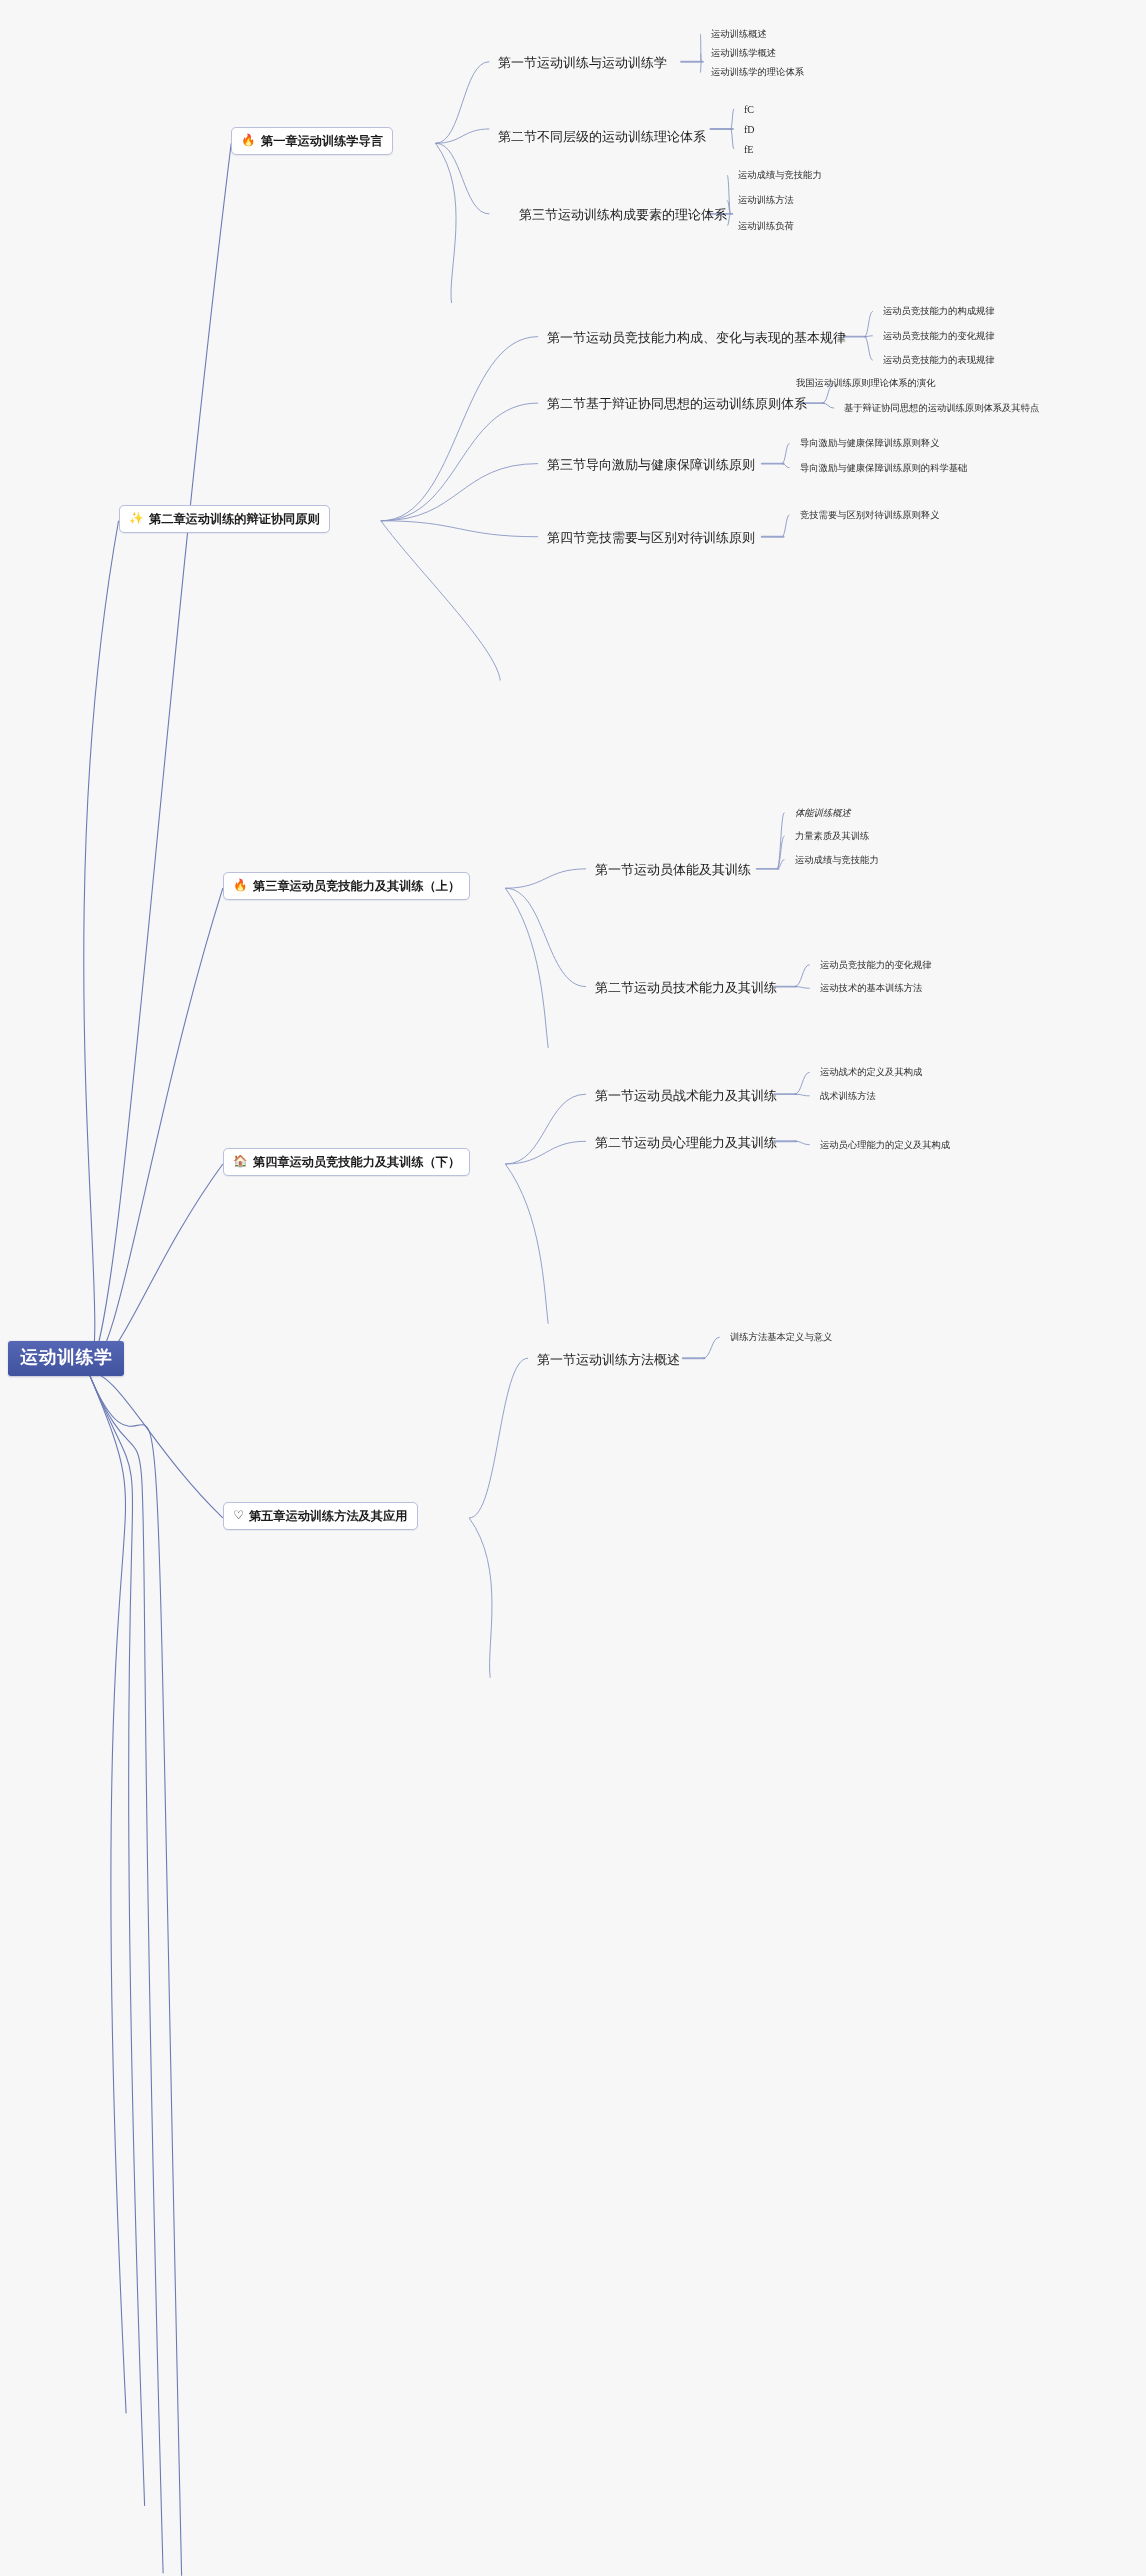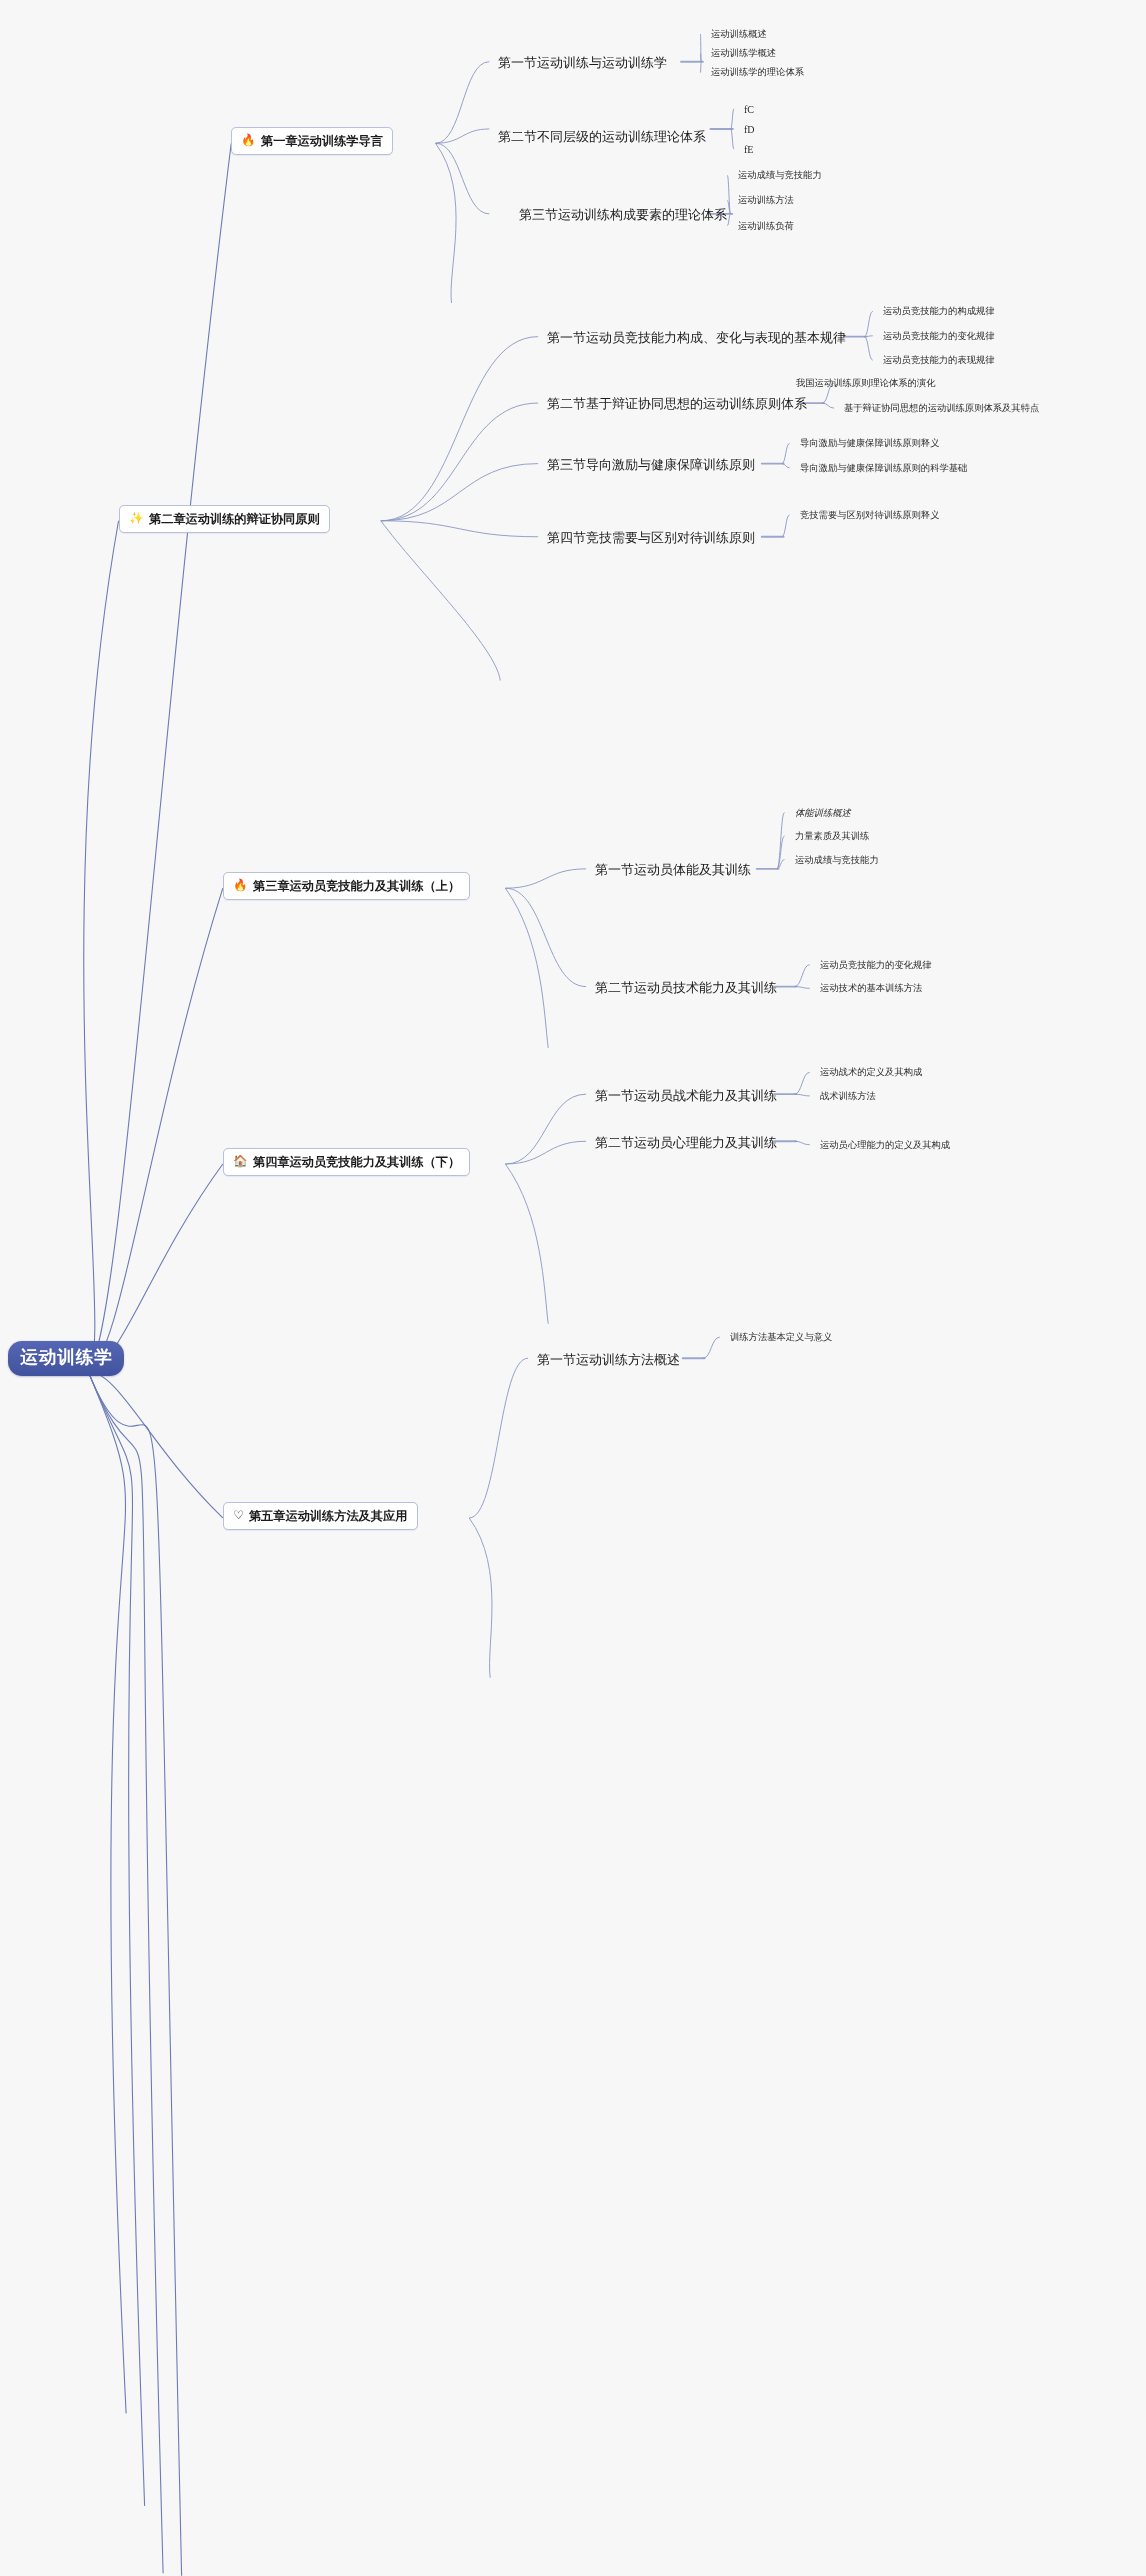--- a/index.html
+++ b/index.html
@@ -31,21 +31,21 @@
     position: absolute;
     white-space: nowrap;
     line-height: 1;
     box-sizing: border-box;
   }
   
   .node.root {
     background: #4a5aa8;
     background: linear-gradient(180deg, #5566b4 0%, #41529e 100%);
     color: #ffffff;
-    border-radius: 14px;
+    border-radius: 3px;
     padding: 7.6px 11.8px 9.3px 11.8px;
     font-size: 17.7px;
     font-weight: 700;
     letter-spacing: 0.8px;
     box-shadow: 0 0.8px 1.7px rgba(40,50,100,0.25);
   }
   
   .node.chapter {
     background: #ffffff;
     border: 0.8px solid #b9c0dd;

